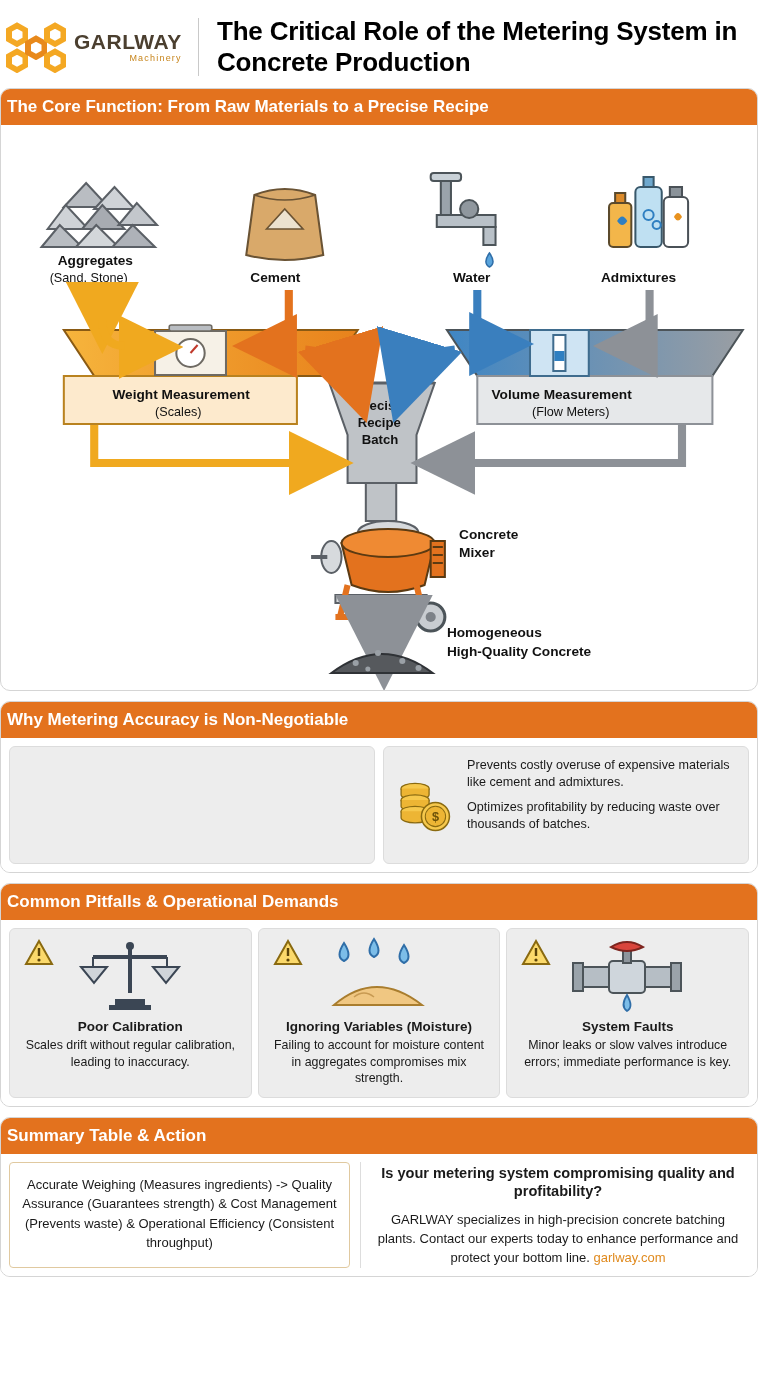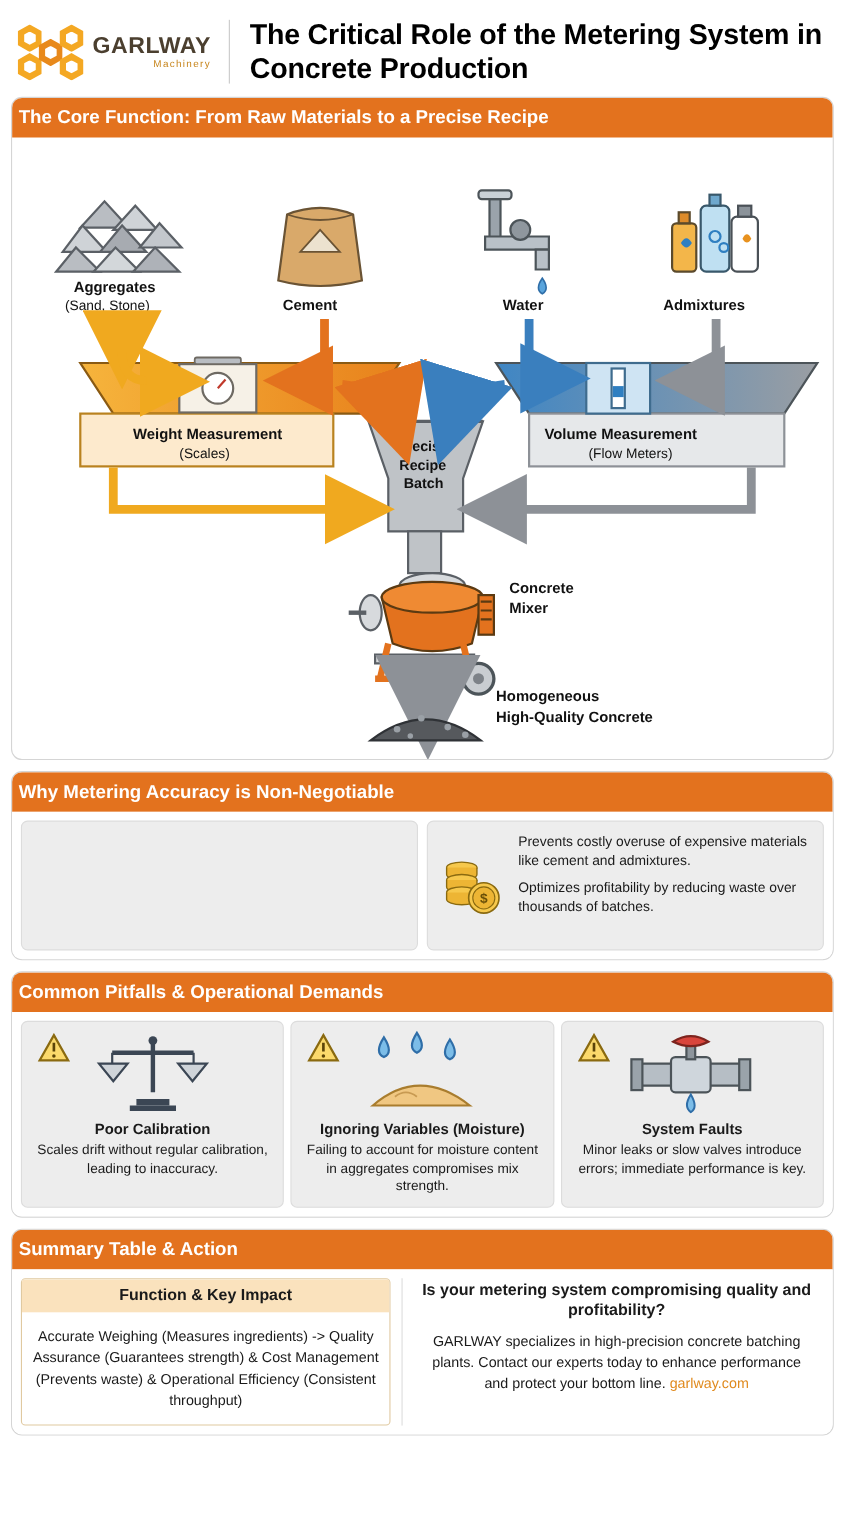--- a/index.html
+++ b/index.html
@@ -4,21 +4,21 @@
 <style>
   * { box-sizing: border-box; }
   html, body { margin:0; padding:0; }
   body {
     width: 768px; height: 1376px;
     background: #ffffff;
     font-family: "Liberation Sans", sans-serif;
     color: #1a1a1a;
     overflow: hidden;
   }
-  .page { width:768px; height:1376px; padding: 10px 10px 8px 10px; }
+  .page { width:768px; height:1376px; padding: 10px 10px 8px 0; }
 
   
   .header { display:flex; align-items:center; gap:14px; padding: 6px 4px 10px 4px; }
   .logo-box { width:176px; flex:0 0 176px; display:flex; align-items:center; gap:8px; }
   .hex-stack { width:62px; height:58px; position:relative; flex:0 0 62px; }
   .hex { position:absolute; width:22px; height:25px; background:#f0a11c;
          clip-path: polygon(50% 0%, 100% 25%, 100% 75%, 50% 100%, 0% 75%, 0% 25%); }
   .hex.h1 { left:2px; top:4px; background:#f4a823; }
   .hex.h2 { left:2px; top:30px; background:#f4a823; }
   .hex.h3 { left:21px; top:17px; background:#e8891b; }
@@ -346,21 +346,20 @@
         <div class="pit-desc">Minor leaks or slow valves introduce errors; immediate performance is key.</div>
       </div>
 
     </div>
   </div>
 
   <div class="card">
     <div class="card-head">Summary Table &amp; Action</div>
     <div class="summary-wrap">
       <div class="sum-left">
-        <div class="sum-left-head">Function &amp; Key Impact</div>
         <div class="sum-left-body">Accurate Weighing (Measures ingredients) -&gt; Quality Assurance (Guarantees strength) &amp; Cost Management (Prevents waste) &amp; Operational Efficiency (Consistent throughput)</div>
       </div>
       <div class="sum-right">
         <div class="sum-q">Is your metering system compromising quality and profitability?</div>
         <div class="sum-p"><span>GARLWAY specializes in high-precision concrete batching plants. Contact our experts today to enhance performance and protect your bottom line. </span><span class="link">garlway.com</span></div>
       </div>
     </div>
   </div>
 
 </div>

